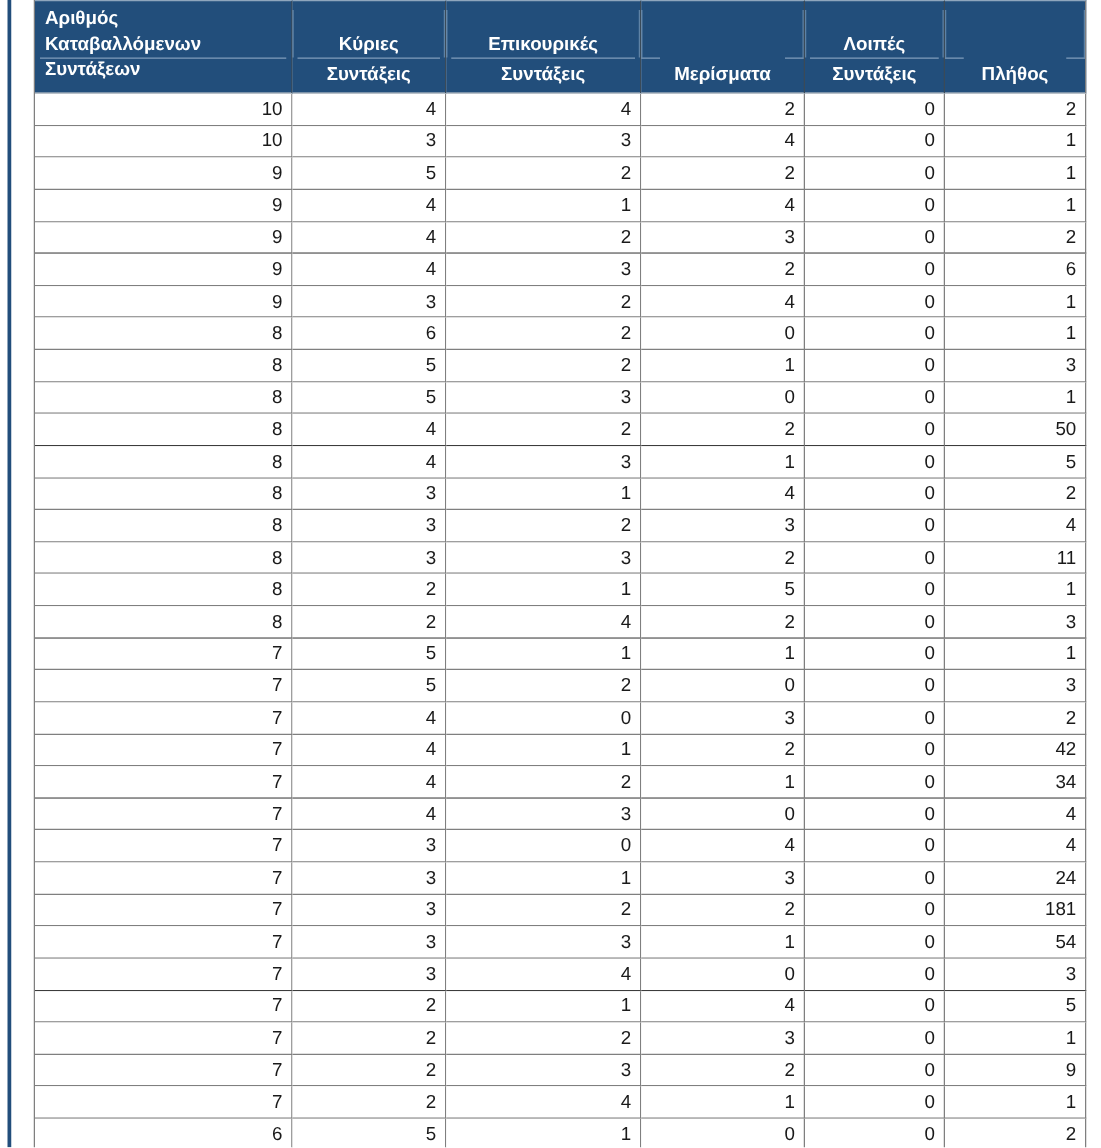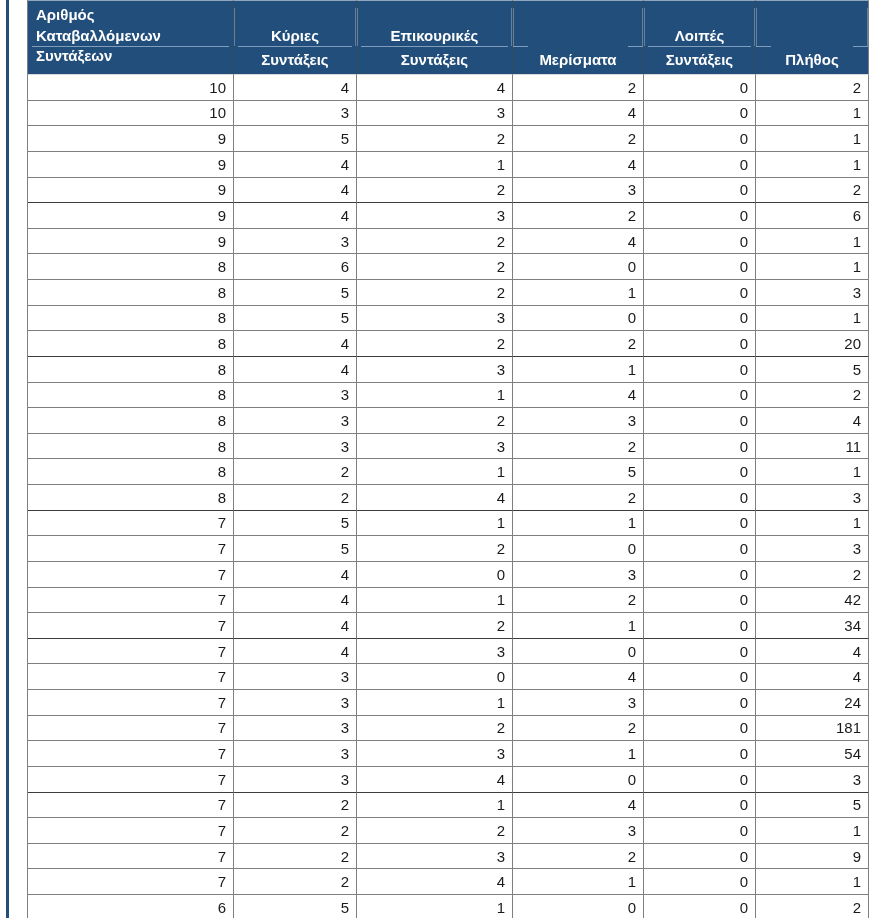--- a/index.html
+++ b/index.html
@@ -218,21 +218,21 @@
           <td>0</td>
           <td>0</td>
           <td>1</td>
         </tr>
         <tr class="dark-sep">
           <td>8</td>
           <td>4</td>
           <td>2</td>
           <td>2</td>
           <td>0</td>
-          <td>20</td>
+          <td>50</td>
         </tr>
         <tr>
           <td>8</td>
           <td>4</td>
           <td>3</td>
           <td>1</td>
           <td>0</td>
           <td>5</td>
         </tr>
         <tr>

